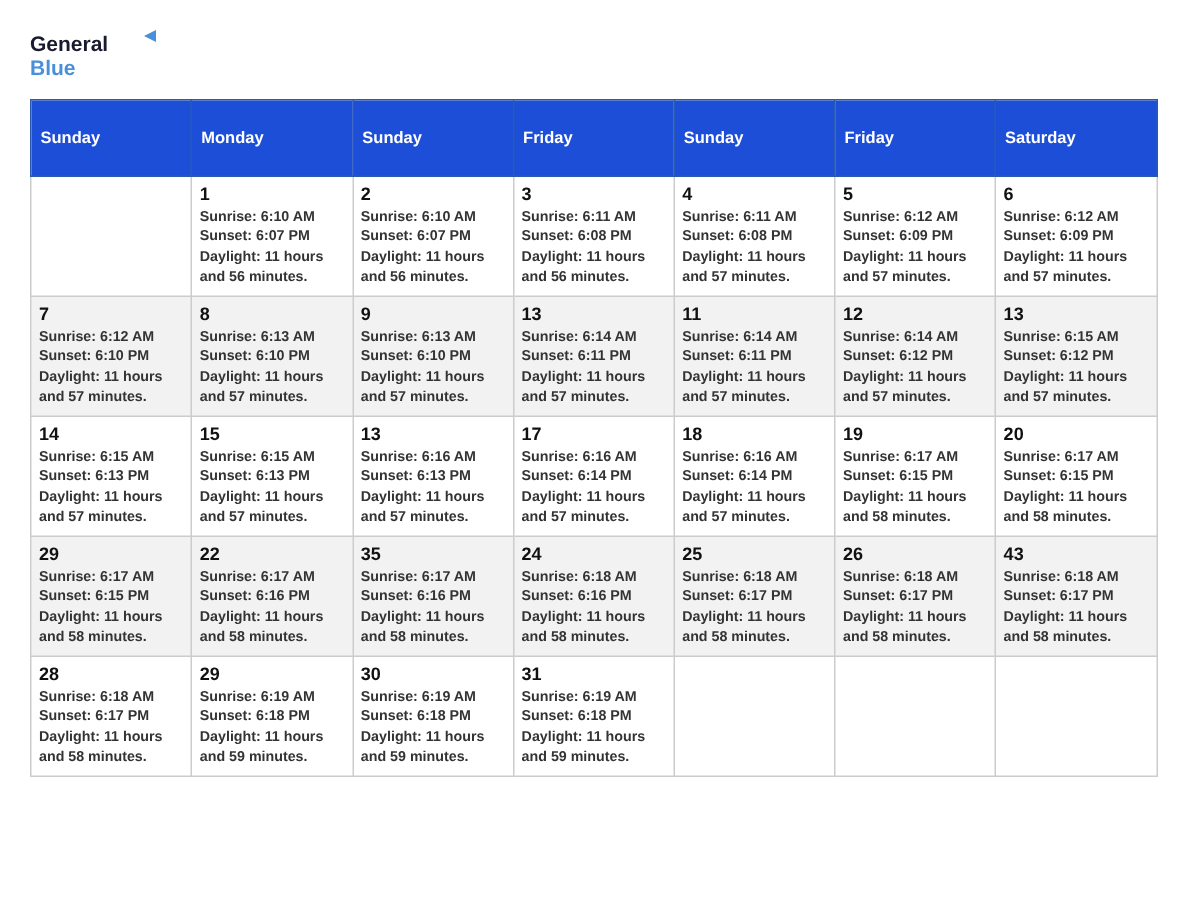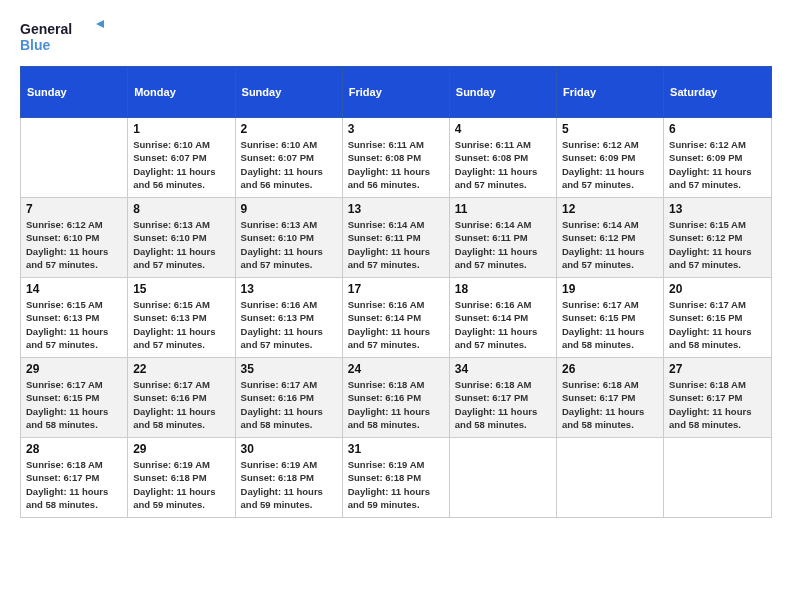--- a/index.html
+++ b/index.html
@@ -213,29 +213,29 @@
           </td>
           <td>
             <span class="day-number">35</span>
             <div class="day-info">Sunrise: 6:17 AM<br>Sunset: 6:16 PM<br>Daylight: 11 hours<br>and 58 minutes.</div>
           </td>
           <td>
             <span class="day-number">24</span>
             <div class="day-info">Sunrise: 6:18 AM<br>Sunset: 6:16 PM<br>Daylight: 11 hours<br>and 58 minutes.</div>
           </td>
           <td>
-            <span class="day-number">34</span>
+            <span class="day-number">25</span>
             <div class="day-info">Sunrise: 6:18 AM<br>Sunset: 6:17 PM<br>Daylight: 11 hours<br>and 58 minutes.</div>
           </td>
           <td>
             <span class="day-number">26</span>
             <div class="day-info">Sunrise: 6:18 AM<br>Sunset: 6:17 PM<br>Daylight: 11 hours<br>and 58 minutes.</div>
           </td>
           <td>
-            <span class="day-number">27</span>
+            <span class="day-number">43</span>
             <div class="day-info">Sunrise: 6:18 AM<br>Sunset: 6:17 PM<br>Daylight: 11 hours<br>and 58 minutes.</div>
           </td>
         </tr>
         <tr class="row-white">
           <td>
             <span class="day-number">28</span>
             <div class="day-info">Sunrise: 6:18 AM<br>Sunset: 6:17 PM<br>Daylight: 11 hours<br>and 58 minutes.</div>
           </td>
           <td>
             <span class="day-number">29</span>

